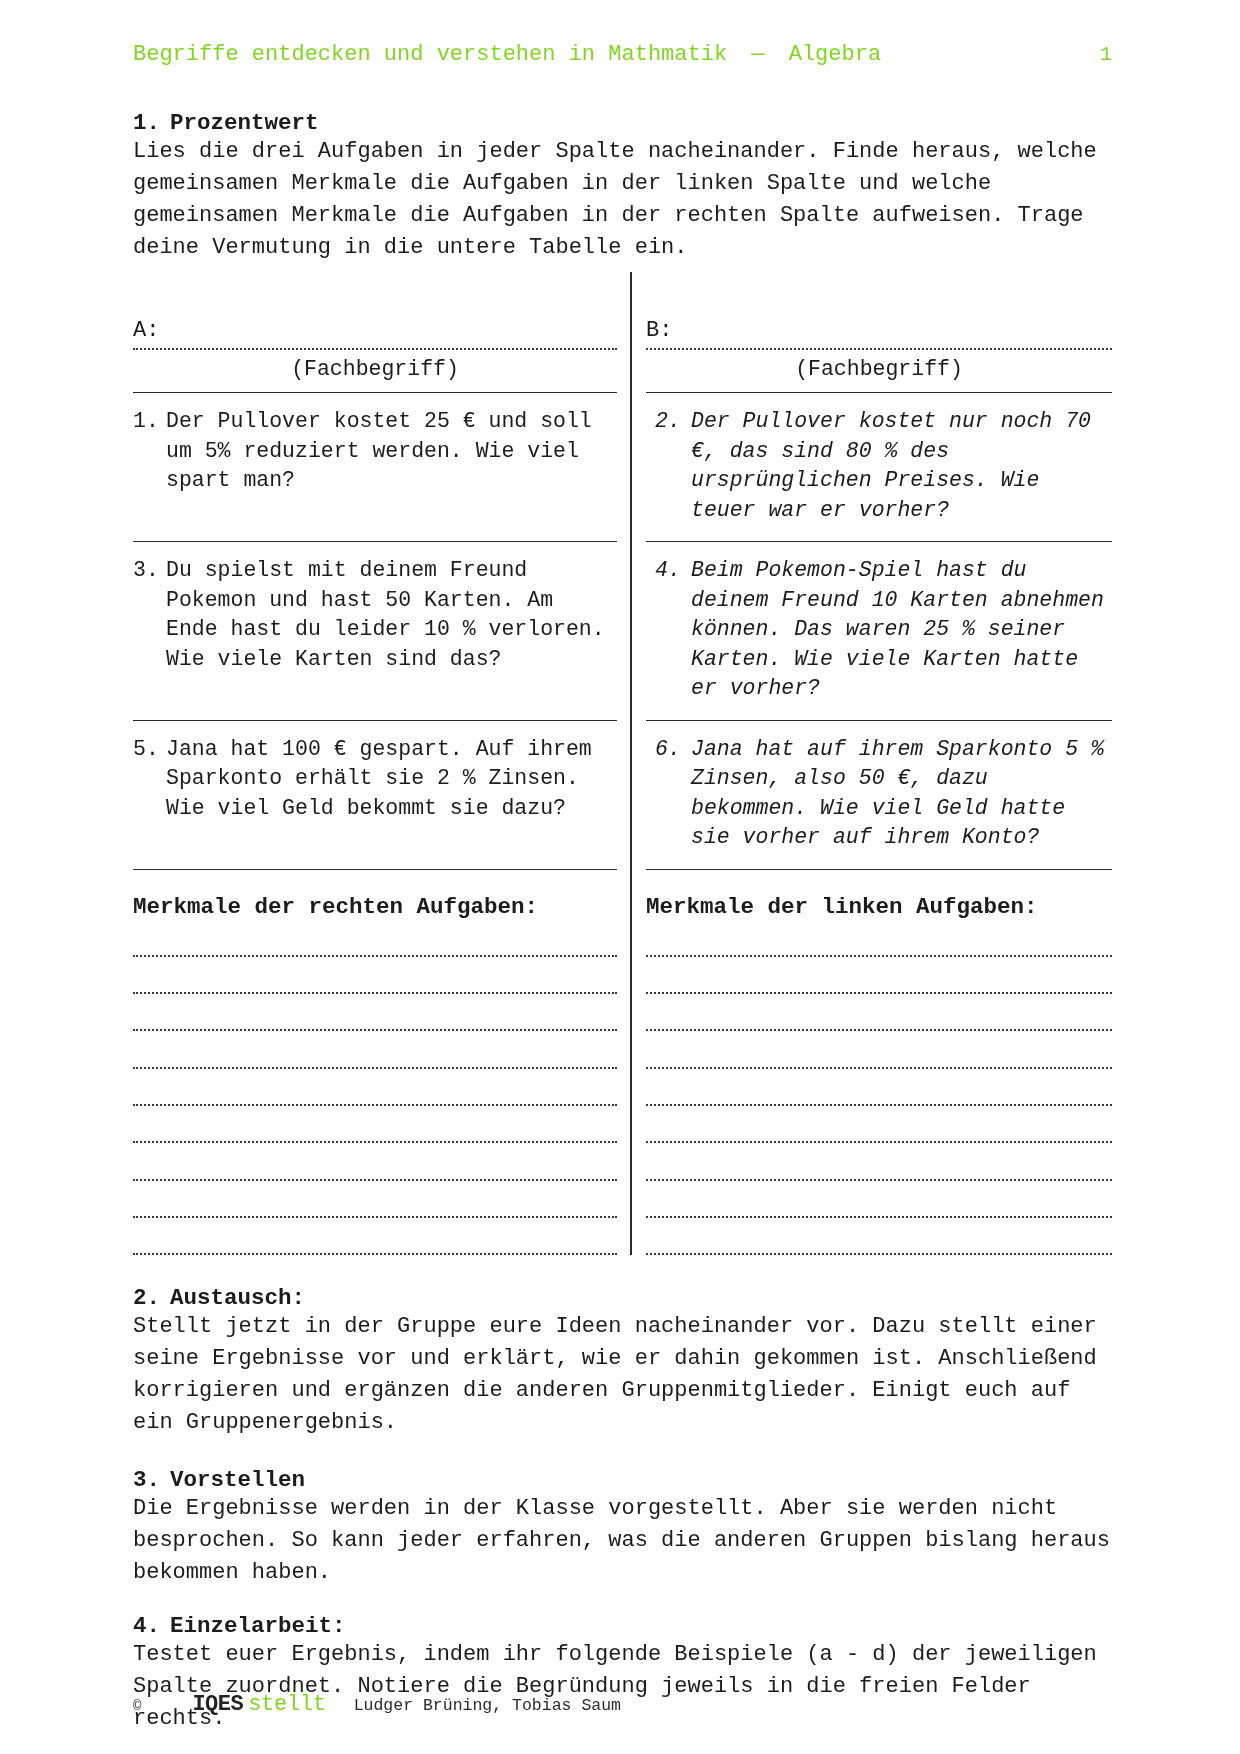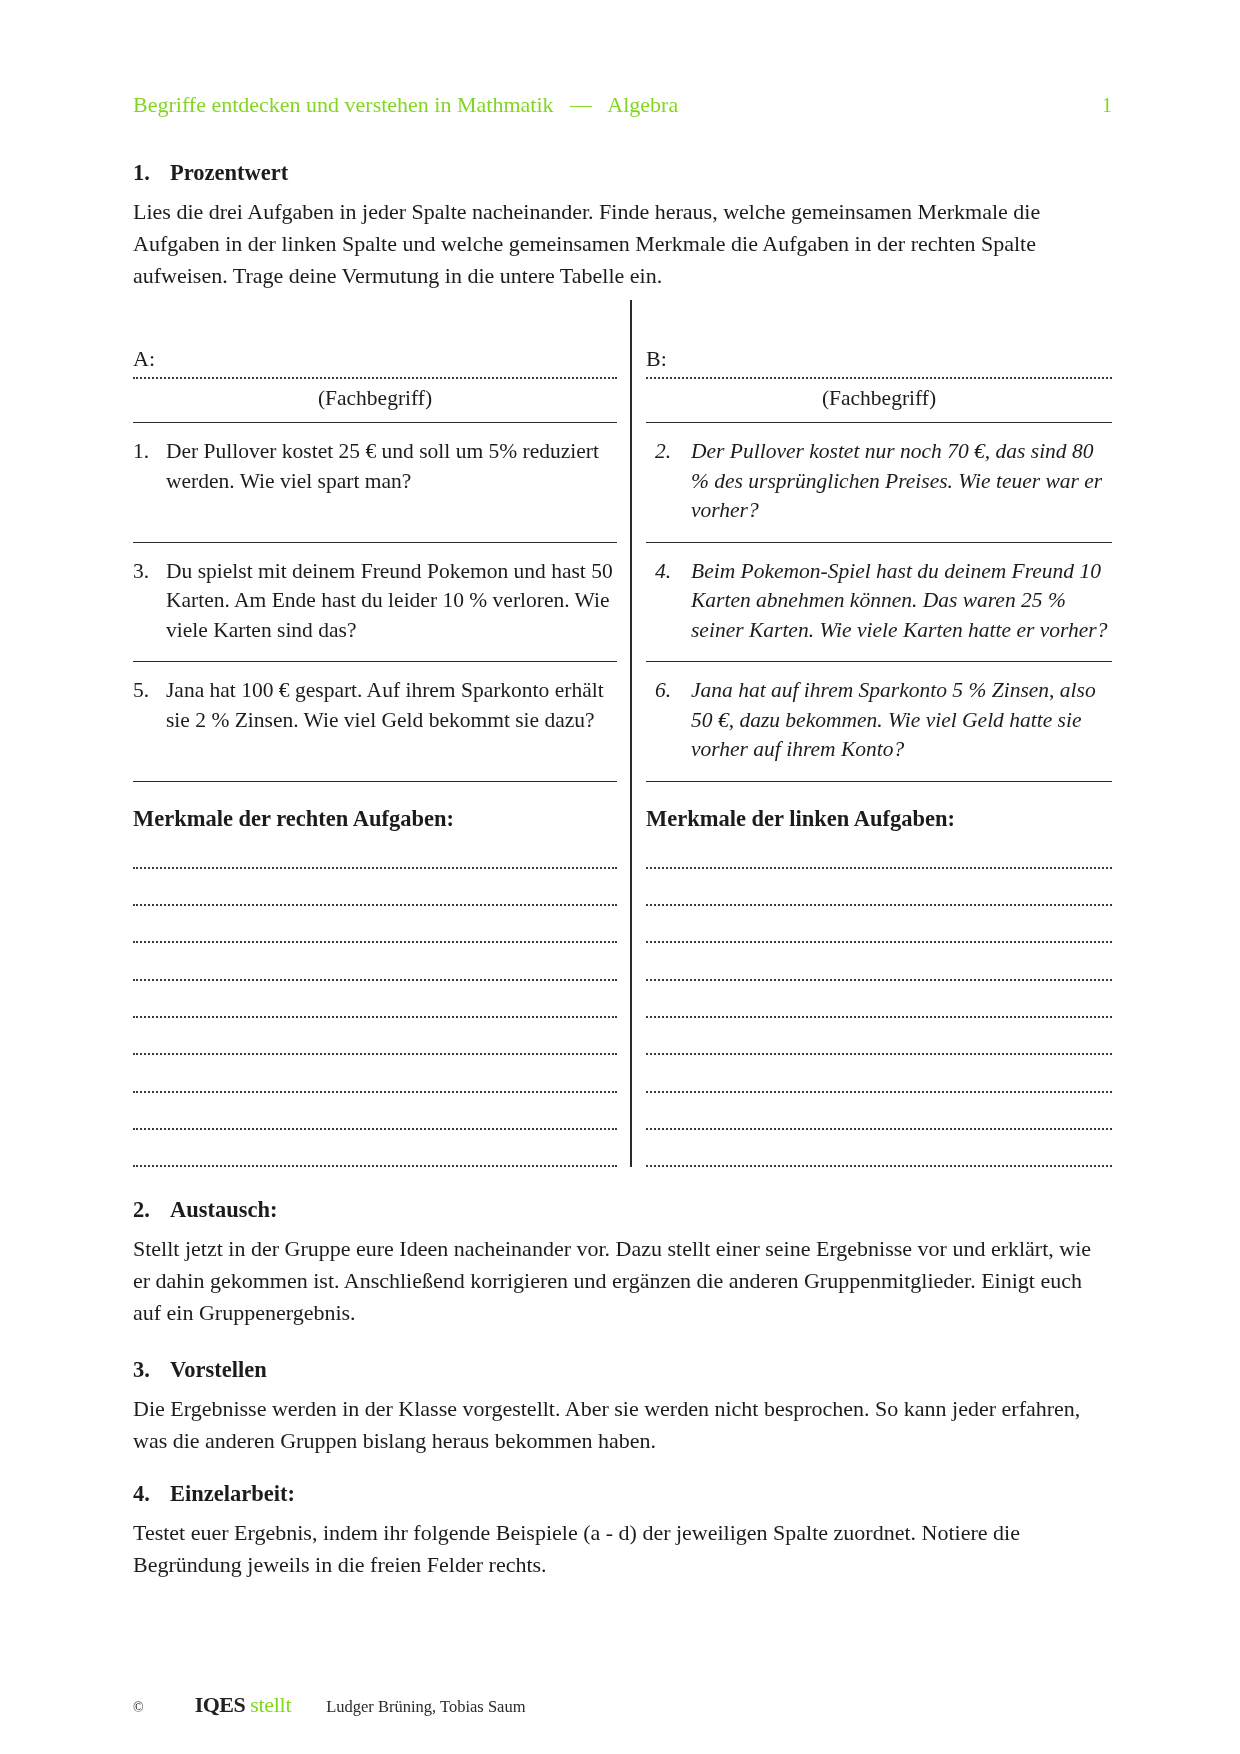--- a/index.html
+++ b/index.html
@@ -1,59 +1,59 @@
 <!DOCTYPE html>
 <html><head>
 <meta charset="utf-8">
 <style>
   * { margin:0; padding:0; box-sizing:border-box; }
   html,body { background:#ffffff; }
   .page {
     position:relative;
     width:1240px; height:1754px;
     background:#ffffff;
-    font-family:Liberation Serif, serif;
+    font-family:Liberation Mono, monospace;
     color:#1c1c1c;
-    padding:92px 128px 0 133px;
+    padding:42px 128px 0 133px;
     overflow:hidden;
   }
   
   .header-row { display:flex; justify-content:space-between; align-items:flex-start; height:26px; }
   .header-title { color:#82d622; font-size:22px; line-height:26px; }
   .page-number { color:#82d622; font-size:20px; line-height:26px; }
   
   .main-title { margin-top:40px; font-size:32px; line-height:40px; font-weight:400; white-space:nowrap; letter-spacing:-0.2px; }
   
   .sec-head { display:flex; font-weight:700; font-size:22.5px; line-height:26px; }
   .sec-head .num { width:37px; flex:none; }
   .mt-s1 { margin-top:42px; }
   .mt-s2 { margin-top:30px; }
   .mt-s3 { margin-top:28px; }
   .mt-s4 { margin-top:24px; }
-  .para { margin-top:10px; font-size:22px; line-height:32px; max-width:979px; }
+  .para { font-size:22px; line-height:32px; max-width:979px; }
   
   .table { position:relative; margin-top:12px; display:grid; grid-template-columns:484px 466px; column-gap:29px; }
   .vdivider { position:absolute; left:497px; top:-4px; bottom:0; width:2px; background:#2a2a2a; }
   .cell { min-width:0; }
   .head-cell { padding-top:42px; border-bottom:1.5px solid #2a2a2a; }
   .ab-line { border-bottom:2.5px dotted #3a3a3a; padding-bottom:5px; font-size:22px; }
   .fach { text-align:center; font-size:21.5px; padding:7px 0 11px; }
   .task-cell { display:flex; border-bottom:1.5px solid #2a2a2a; padding:14px 0 16px; font-size:21.5px; line-height:29.5px; }
   .task-cell .tnum { width:33px; flex:none; }
   .task-cell .ttext { flex:1; min-width:0; }
   .task-cell.it { font-style:italic; padding-left:9px; }
   .task-cell.it .tnum { width:36px; }
   .mk-cell { padding-top:24px; font-weight:700; font-size:22.5px; line-height:26px; }
   .dot-cell { height:37.3px; border-bottom:2.5px dotted #3a3a3a; }
   
   .footer { position:absolute; left:133px; top:1692px; display:flex; align-items:baseline; }
   .copy { font-size:14px; color:#2a2a2a; margin-right:4px; }
   .brand-bold { font-size:22px; font-weight:700; color:#222; letter-spacing:-0.5px;margin-left:47px; }
   .brand-light { font-size:22px; font-weight:400; color:#82d622; margin-left:5px; letter-spacing:-0.3px; }
-  .authors { font-size:16.5px; color:#2a2a2a; margin-left:35px; }
+  .authors { font-size:16.5px; color:#2a2a2a; margin-left:28px; }
 </style>
 </head>
 <body>
 
 <div class="page">
 
   <div class="header-row">
     <span class="header-title">Begriffe entdecken und verstehen in Mathmatik  —  Algebra</span>
     <span class="page-number">1</span>
   </div>

